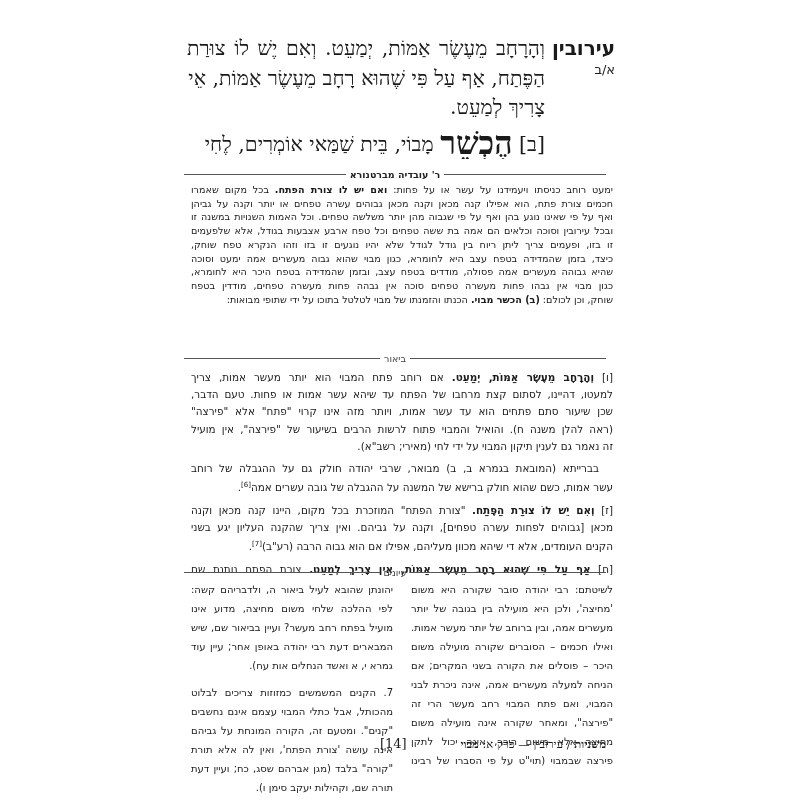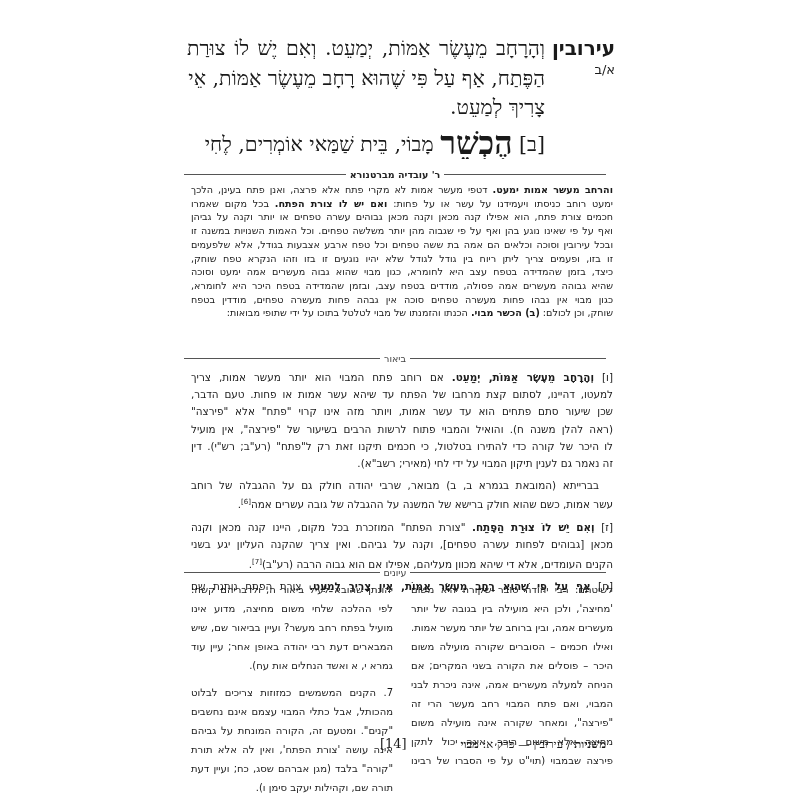--- a/index.html
+++ b/index.html
@@ -66,21 +66,20 @@
   <span>מָבוֹי, בֵּית שַׁמַּאי אוֹמְרִים, לֶחִי</span>
 </div>
 
 <div class="divider" style="left:184px; top:167px; width:422px;">
   <div class="rule"></div>
   <div class="label">ר' עובדיה מברטנורא</div>
   <div class="rule"></div>
 </div>
 
 <div class="abs rtl bart" id="bart">
-    <span class="bart-line"><span class="b">והרחב מעשר אמות ימעט.</span><span> דטפי מעשר אמות לא מקרי פתח אלא פרצה, ואנן פתח בעינן, הלכך</span></span>
     <span class="bart-line"><span>ימעט רוחב כניסתו ויעמידנו על עשר או על פחות: </span><span class="b">ואם יש לו צורת הפתח.</span><span> בכל מקום שאמרו</span></span>
     <span class="bart-line"><span>חכמים צורת פתח, הוא אפילו קנה מכאן וקנה מכאן גבוהים עשרה טפחים או יותר וקנה על גביהן</span></span>
     <span class="bart-line"><span>ואף על פי שאינו נוגע בהן ואף על פי שגבוה מהן יותר משלשה טפחים. וכל האמות השנויות במשנה זו</span></span>
     <span class="bart-line"><span>ובכל עירובין וסוכה וכלאים הם אמה בת ששה טפחים וכל טפח ארבע אצבעות בגודל, אלא שלפעמים</span></span>
     <span class="bart-line"><span>זו בזו, ופעמים צריך ליתן ריוח בין גודל לגודל שלא יהיו נוגעים זו בזו וזהו הנקרא טפח שוחק,</span></span>
     <span class="bart-line"><span>כיצד, בזמן שהמדידה בטפח עצב היא לחומרא, כגון מבוי שהוא גבוה מעשרים אמה ימעט וסוכה</span></span>
     <span class="bart-line"><span>שהיא גבוהה מעשרים אמה פסולה, מודדים בטפח עצב, ובזמן שהמדידה בטפח היכר היא לחומרא,</span></span>
     <span class="bart-line"><span>כגון מבוי אין גבהו פחות מעשרה טפחים סוכה אין גבהה פחות מעשרה טפחים, מודדין בטפח</span></span>
     <span class="bart-line last"><span>שוחק, וכן לכולם: </span><span class="b">(ב) הכשר מבוי.</span><span> הכנתו והזמנתו של מבוי לטלטל בתוכו על ידי שתופי מבואות:</span></span>
   </div>
@@ -89,21 +88,20 @@
   <div class="rule"></div>
   <div class="label light">ביאור</div>
   <div class="rule"></div>
 </div>
 
 <div class="abs rtl biur" id="biur">
     <span class="biur-line"><span>[ו] </span><span class="b">וְהָרָחָב מֵעֶשֶׂר אַמּוֹת, יְמַעֵט.</span><span> אם רוחב פתח המבוי הוא יותר מעשר אמות, צריך</span></span>
     <span class="biur-line"><span>למעטו, דהיינו, לסתום קצת מרחבו של הפתח עד שיהא עשר אמות או פחות. טעם הדבר,</span></span>
     <span class="biur-line"><span>שכן שיעור סתם פתחים הוא עד עשר אמות, ויותר מזה אינו קרוי "פתח" אלא "פירצה"</span></span>
     <span class="biur-line"><span>(ראה להלן משנה ח). והואיל והמבוי פתוח לרשות הרבים בשיעור של "פירצה", אין מועיל</span></span>
-    <span class="biur-line"><span>לו היכר של קורה כדי להתירו בטלטול, כי חכמים תיקנו זאת רק ל"פתח" (רע"ב; רש"י). דין</span></span>
     <span class="biur-line last"><span>זה נאמר גם לענין תיקון המבוי על ידי לחי (מאירי; רשב"א).</span></span>
     <span class="para-gap"></span>
     <span class="biur-line indent"><span>בברייתא (המובאת בגמרא ב, ב) מבואר, שרבי יהודה חולק גם על ההגבלה של רוחב</span></span>
     <span class="biur-line last"><span>עשר אמות, כשם שהוא חולק ברישא של המשנה על ההגבלה של גובה עשרים אמה</span><sup>[6]</sup><span>.</span></span>
     <span class="para-gap"></span>
     <span class="biur-line"><span>[ז] </span><span class="b">וְאִם יֵשׁ לוֹ צוּרַת הַפֶּתַח.</span><span> "צורת הפתח" המוזכרת בכל מקום, היינו קנה מכאן וקנה</span></span>
     <span class="biur-line"><span>מכאן [גבוהים לפחות עשרה טפחים], וקנה על גביהם. ואין צריך שהקנה העליון יגע בשני</span></span>
     <span class="biur-line last"><span>הקנים העומדים, אלא די שיהא מכוון מעליהם, אפילו אם הוא גבוה הרבה (רע"ב)</span><sup>[7]</sup><span>.</span></span>
     <span class="para-gap"></span>
     <span class="biur-line"><span>[ח] </span><span class="b">אַף עַל פִּי שֶׁהוּא רָחָב מֵעֶשֶׂר אַמּוֹת, אֵין צָרִיךְ לְמַעֵט.</span><span> צורת הפתח נותנת שם</span></span>

